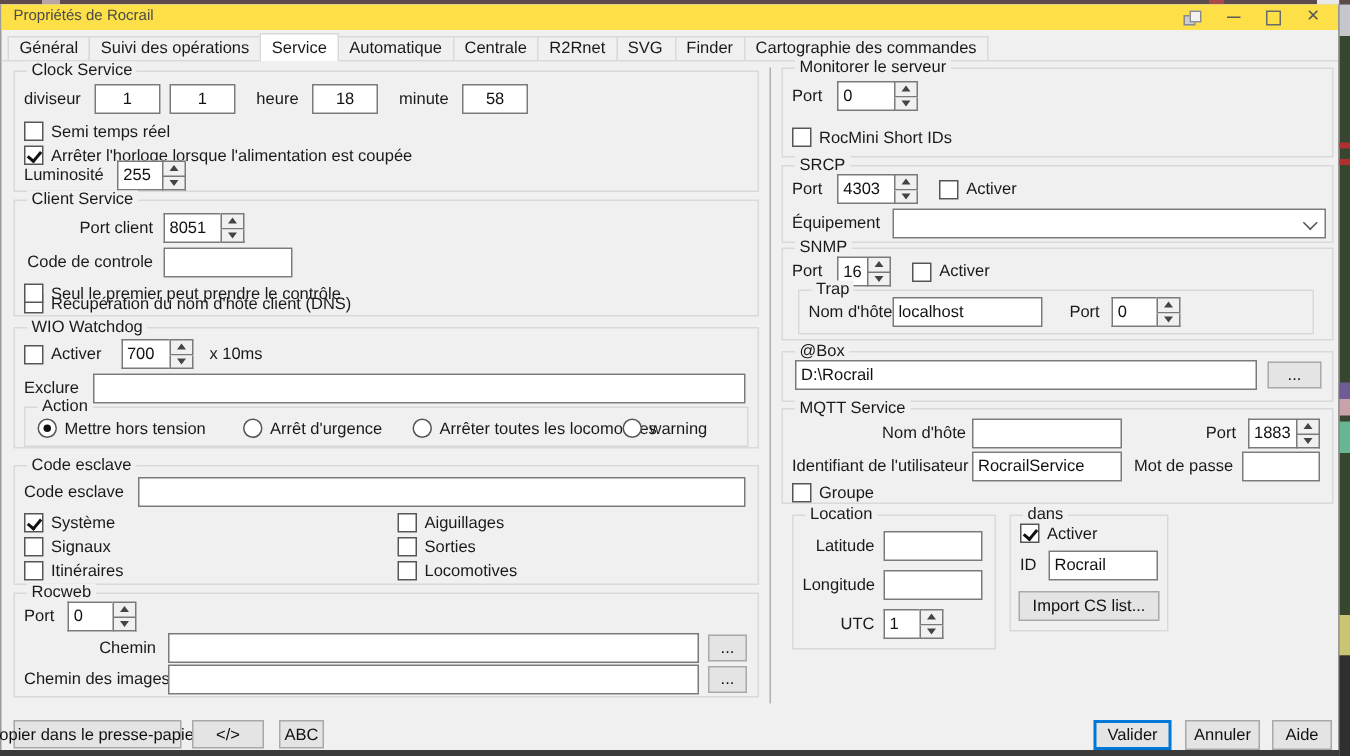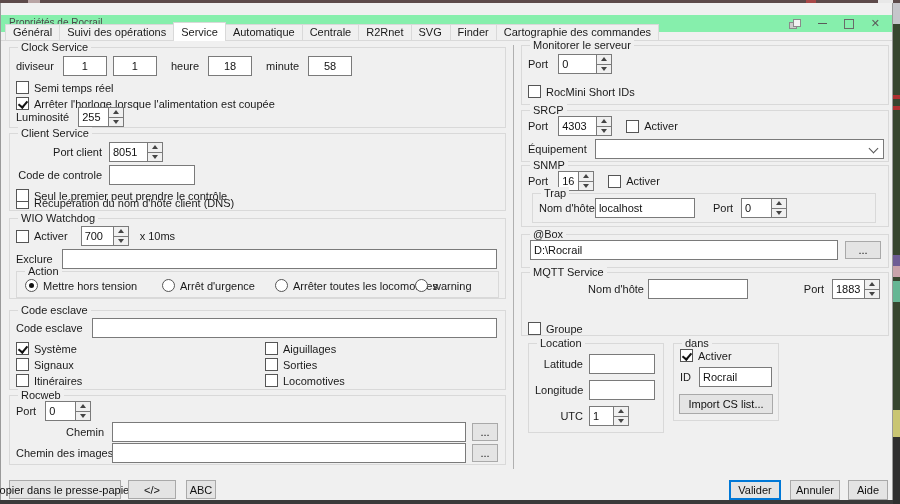--- a/index.html
+++ b/index.html
@@ -8,21 +8,21 @@
        -webkit-font-smoothing:antialiased}
   
   .topstrip{position:absolute;left:0;top:0;width:900px;height:3px;background:#5d4a4a;z-index:0}
   .topstrip .seg{position:absolute;top:0;height:3px}
   .rightstrip{position:absolute;left:893px;top:0;width:7px;height:504px;background:#37462f;z-index:3}
   .rightstrip .seg{position:absolute;left:0;width:7px}
   .bottomstrip{position:absolute;left:0;top:500px;width:893px;height:4px;background:#3a3a3a;z-index:0}
   
   .dialog{position:absolute;left:0;top:3px;width:893px;height:497px;background:#f0f0f0;
           border-left:1px solid #9a9a9a;border-right:1px solid #9a9a9a;box-sizing:border-box;z-index:1}
-  .titlebar{position:absolute;left:0;top:12px;width:100%;height:17px;background:#86efac}
+  .titlebar{position:absolute;left:0;top:0;width:100%;height:17px;background:#fde047}
   .title{position:absolute;left:8px;top:2px;font-size:10px;color:#4a4a4a;white-space:nowrap}
   .winctl{position:absolute;right:12px;top:0;height:17px;display:flex;align-items:center;gap:17px}
   .win-icon{width:12px;height:10px;position:relative}
   .win-icon::before{content:"";position:absolute;left:0;top:3px;width:6px;height:5px;border:1px solid #8a8a8a;background:#cccccc}
   .win-icon::after{content:"";position:absolute;left:4px;top:0;width:6px;height:6px;border:1px solid #8a8a8a;background:#f2f2f2}
   .min-icon{width:9px;height:1px;background:#5a5a5a}
   .max-icon{width:8px;height:8px;border:1px solid #6a6a6a;box-sizing:content-box}
   .close-icon{font-size:11px;color:#5a5a5a;line-height:1}
   
   .tabs{position:absolute;left:4px;top:19px;height:18px;display:flex;align-items:flex-end;z-index:2}
@@ -356,20 +356,26 @@
       <input class="txt" style="width: 100px; margin-left: 4px;" value="">
       <span class="lb rt grow">Port</span>
       <span class="spin" style="margin-left:8px">
         <input class="txt" style="width: 32px;" value="1883">
         <span class="sb">
             <span class="sbb up"></span>
             <span class="sbb dn"></span>
           </span>
       </span>
     </div>
+    <div class="row" style="left:6px;top:28px;right:8px">
+      <span class="lb rt" style="width:116px">Identifiant de l'utilisateur</span>
+      <input class="txt" style="width: 100px; margin-left: 4px;" value="RocrailService">
+      <span class="lb" style="margin-left:8px">Mot de passe</span>
+      <input class="txt grow" style="margin-left: 6px;" value="">
+    </div>
     <div class="row gap5" style="left:6px;top:49px">
       <span class="cb"></span>
       <span class="lb">Groupe</span>
     </div>
   </div>
 
   <div class="gb" style="left:527px;top:340px;width:136px;height:90px">
     <span class="gt">Location</span>
     <div class="row" style="left:6px;top:10px;right:8px">
       <span class="lb rt" style="width:48px">Latitude</span>

